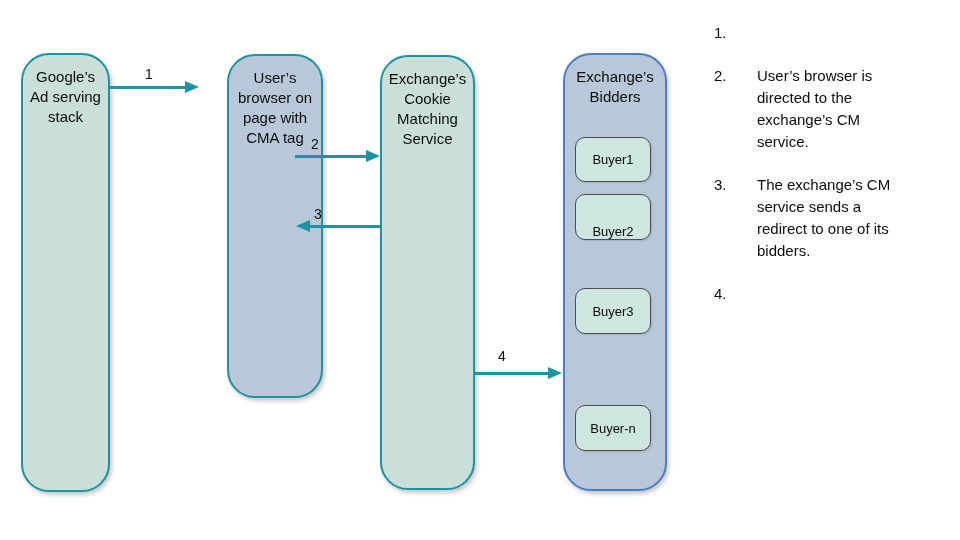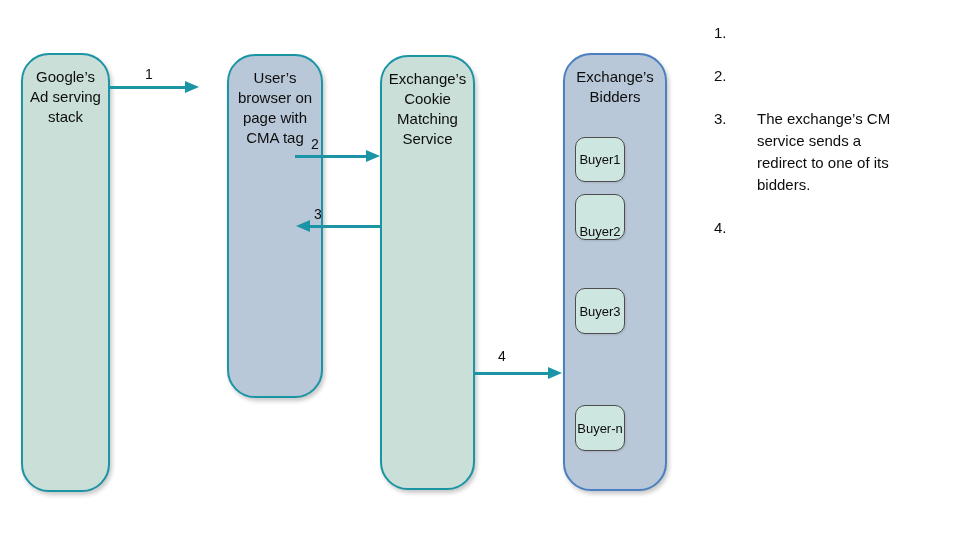--- a/index.html
+++ b/index.html
@@ -16,21 +16,21 @@
   }
   .node-label{
     padding-top:12px;font-size:15px;line-height:20px;white-space:pre-line;
   }
   .node-google  {left:21px;  top:53px; width:89px;  height:439px; background:var(--greenFill,#c9dfd7);}
   .node-browser {left:199px; top:54px; width:96px;  height:344px; background:var(--blueFill,#b9c8d8);margin-left:28px;}
   .node-cms     {left:380px; top:55px; width:95px;  height:435px; background:var(--greenFill,#c9dfd7);}
   .node-bidders {left:563px; top:53px; width:104px; height:438px; background:var(--blueFill,#b9c8d8); border-color:var(--blueBorder,#4a7fc1);}
   
   .buyer{
-    position:absolute;left:10px;width:50px;height:46px;box-sizing:border-box;
+    position:absolute;left:10px;width:76px;height:46px;box-sizing:border-box;
     border:1.5px solid var(--buyerBorder,#4d4d4d);border-radius:10px;
     background:var(--buyerFill,#cee6e0);
     display:flex;align-items:center;justify-content:center;
     font-size:13px;box-shadow:1px 1px 2px rgba(0,0,0,0.12);
   }
   .buyer-1{top:82px;height:45px;}
   .buyer-2{top:139px;align-items:flex-end;}
   .buyer-3{top:196px;margin-top:37px;}
   .buyer-n{top:350px;}
   
@@ -122,20 +122,24 @@
     <div class="head"></div>
   </div>
   <div class="arrow-label arrow-label-4">4</div>
 
   <div class="steps">
     <div class="step">
       <div class="step-num">1.</div>
     </div>
     <div class="step">
       <div class="step-num">2.</div>
+      <div class="step-text">User’s browser is
+directed to the
+exchange’s CM
+service.</div>
     </div>
     <div class="step">
       <div class="step-num">3.</div>
       <div class="step-text">The exchange’s CM
 service sends a
 redirect to one of its
 bidders.</div>
     </div>
     <div class="step">
       <div class="step-num">4.</div>

